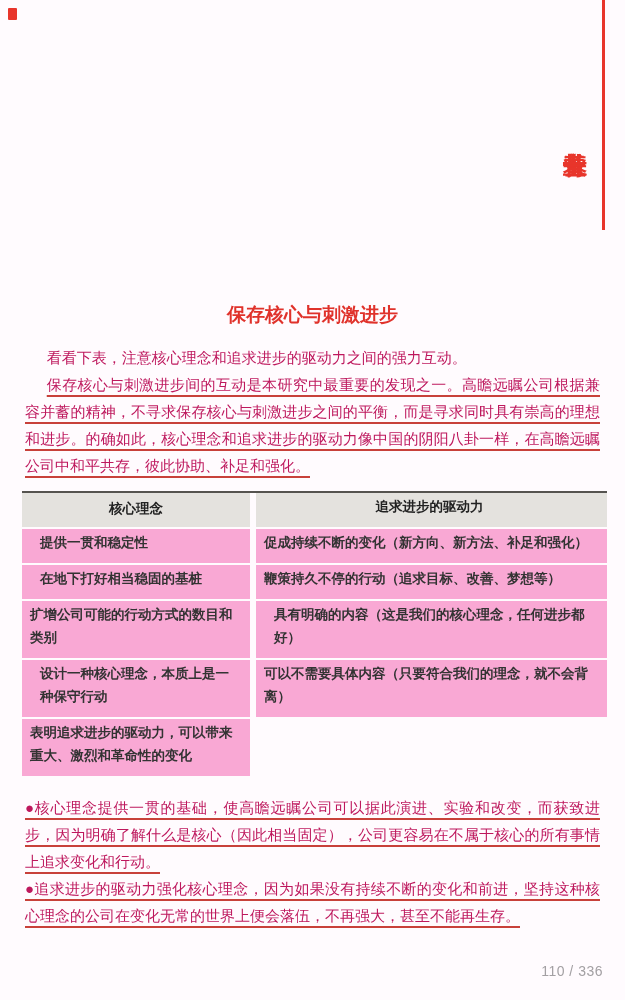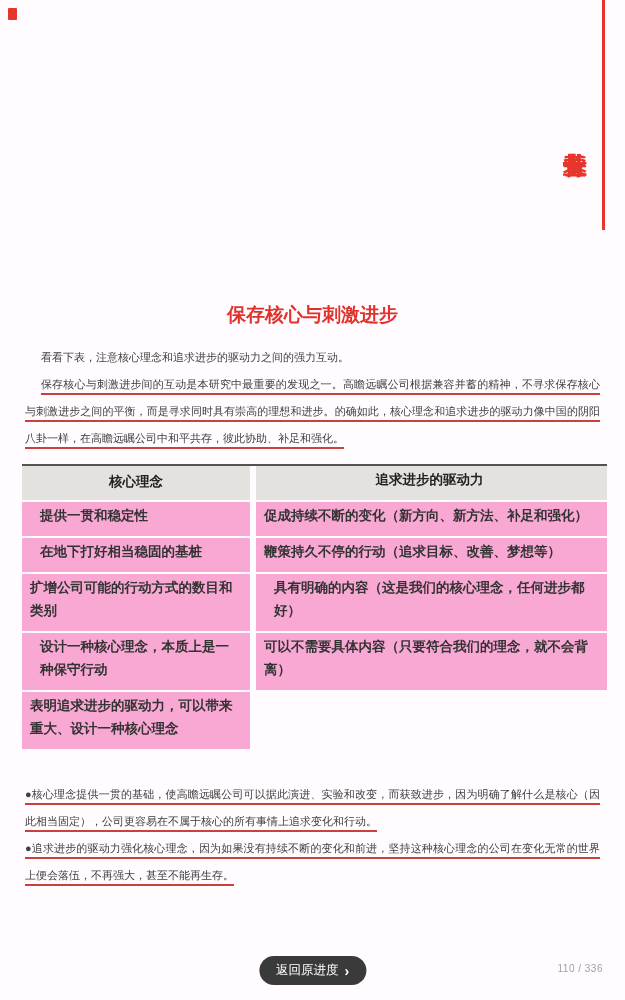--- a/index.html
+++ b/index.html
@@ -21,21 +21,21 @@
     writing-mode:vertical-rl; text-orientation:upright;
     font-size:24px; line-height:26px; font-weight:900; color:#E8352B; letter-spacing:0px;
   }
 
   .chapter-title {
     position:absolute; top:302px; left:0; width:100%; text-align:center;
     font-size:19px; font-weight:600; color:#E0322B; margin:0;
   }
 
   .content { position:absolute; top:344px; left:25px; right:25px; }
-  .content p { margin:0; font-size:11px; line-height:27px; text-align:justify; color:#404040; }
+  .content p { margin:0; font-size:15px; line-height:27px; text-align:justify; color:#be185d; }
   .indent { text-indent:1.45em; }
   .u, .u-span {
     text-decoration:underline;
     text-decoration-color:#C8413A;
     text-underline-offset:4.5px;
     text-decoration-thickness:1.6px;
   }
 
   
   .cmp-table {
@@ -43,35 +43,35 @@
     border-top:2.5px solid #55534F;
     display:grid; grid-template-columns:228px 351px; gap:2px 6px;
   }
   .cmp-table .cell {
     background:#f9a8d4; color:#333; font-size:13.5px; line-height:23px; font-weight:600;
     padding:2px 10px 3px 18px; text-align:left;
   }
   .cmp-table .hcell { background:#E4E2DE; font-weight:700; text-align:center; padding:4px 0 3px 0; color:#222; }
   .cmp-table .rcell { padding:2px 12px 9px 8px; }
 
-  .bullets { margin-top:32px; }
+  .bullets { margin-top:18px; }
   .closing { margin-top:28px; }
 
   
   .back-btn {
     position:absolute; top:956px; left:50%; transform:translateX(-50%);
     height:29px; padding:0 17px; border:none; border-radius:15px;
     background:#3A3A3A; color:#FFFFFF; font-size:12.5px;
     display:flex; align-items:center; gap:6px; cursor:pointer;
     font-family:inherit;
   }
   .back-btn .chev { font-size:14px; font-weight:700; line-height:1; }
   .page-indicator {
     position:absolute; top:963px; right:22px;
-    font-size:10px; color:#A3A0A3; letter-spacing:0.5px;
+    font-size:14px; color:#A3A0A3; letter-spacing:0.5px;
   }
 </style>
 </head>
 <body>
 
 <div class="page">
 
   <div class="corner-mark"></div>
 
   <div class="side-rule"></div>
@@ -94,31 +94,27 @@
 
       <div class="cell">在地下打好相当稳固的基桩</div>
       <div class="cell rcell">鞭策持久不停的行动（追求目标、改善、梦想等）</div>
 
       <div class="cell rcell">扩增公司可能的行动方式的数目和类别</div>
 
       <div class="cell">具有明确的内容（这是我们的核心理念，任何进步都好）</div>
       <div class="cell">设计一种核心理念，本质上是一种保守行动</div>
 
       <div class="cell rcell">可以不需要具体内容（只要符合我们的理念，就不会背离）</div>
-      <div class="cell rcell">表明追求进步的驱动力，可以带来重大、设计一种核心理念</div>
+      <div class="cell rcell">表明追求进步的驱动力，可以带来重大、激烈和革命性的变化</div>
     </div>
 
     <div class="bullets">
       <p class="u">●核心理念提供一贯的基础，使高瞻远瞩公司可以据此演进、实验和改变，而获致进步，因为明确了解什么是核心（因此相当固定），公司更容易在不属于核心的所有事情上追求变化和行动。</p>
       <p class="u">●追求进步的驱动力强化核心理念，因为如果没有持续不断的变化和前进，坚持这种核心理念的公司在变化无常的世界上便会落伍，不再强大，甚至不能再生存。</p>
     </div>
 
 
   </div>
 
-  <button class="back-btn">
-    <span>返回原进度</span>
-    <span class="chev">›</span>
-  </button>
 
   <div class="page-indicator">110 / 336</div>
 
 </div>
 
 </body></html>

